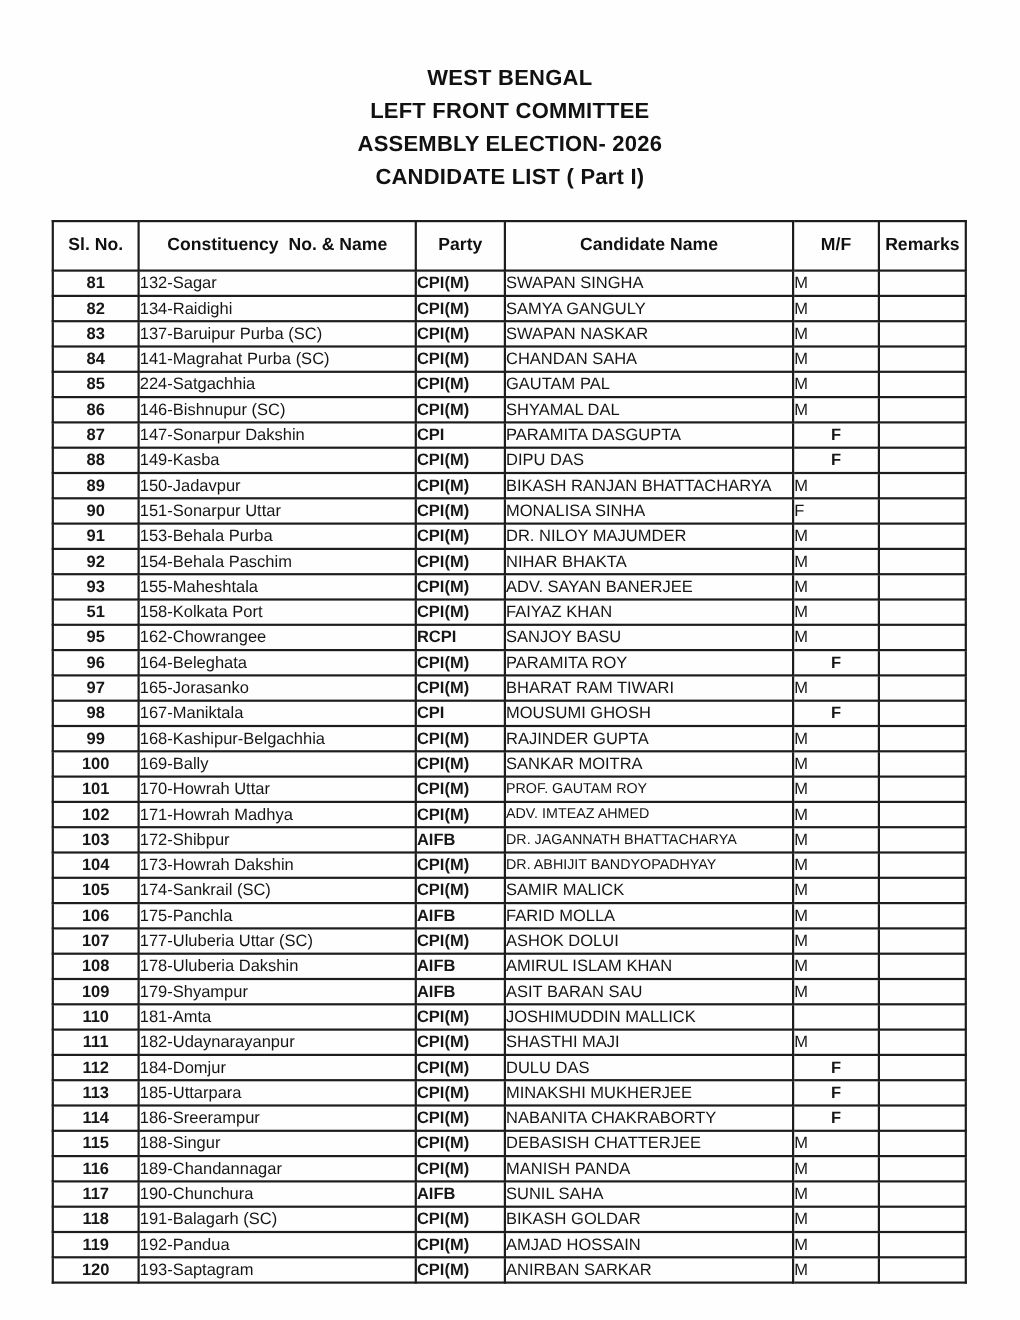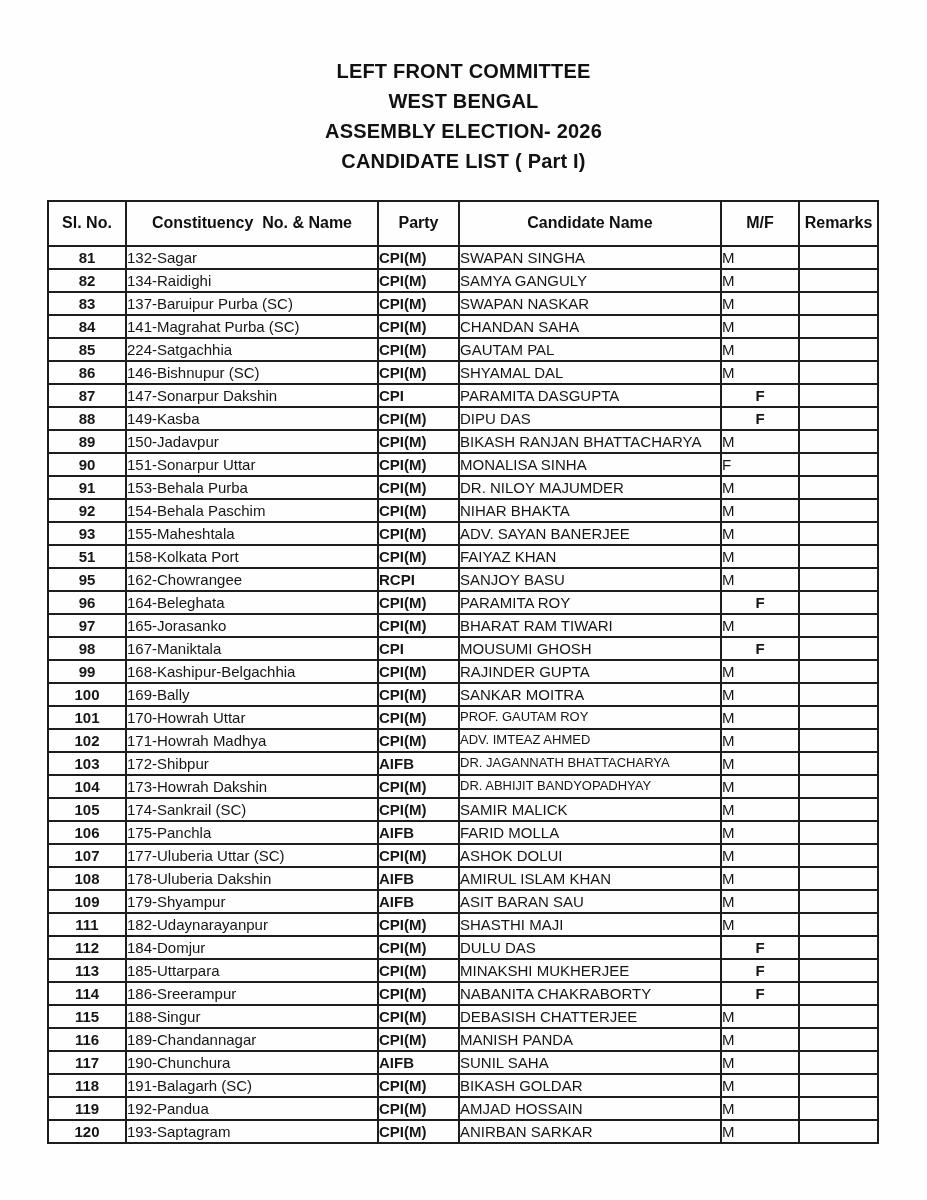--- a/index.html
+++ b/index.html
@@ -55,22 +55,22 @@
   .c-party{padding-left:6px;font-weight:bold;}
   .c-name{padding-left:7px;}
   .c-name.name-small{font-size:13px;margin-left:23px;}
   .c-mf{padding-left:8px;}
   .c-mf.mf-center{text-align:center;font-weight:bold;padding-left:0;}
 </style>
 </head>
 <body>
 
 <div class="title-block">
+  <div>WEST BENGAL</div>
   <div>LEFT FRONT COMMITTEE</div>
-  <div>WEST BENGAL</div>
   <div>ASSEMBLY ELECTION- 2026</div>
   <div>CANDIDATE LIST ( Part I)</div>
 </div>
 
 <table class="doc-table">
   <colgroup>
     <col style="width:78px">
     <col style="width:252px">
     <col style="width:81px">
     <col style="width:262px">
@@ -314,20 +314,28 @@
   </tr>
       <tr>
     <td class="c-slno">109</td>
     <td class="c-const">179-Shyampur</td>
     <td class="c-party">AIFB</td>
     <td class="c-name">ASIT BARAN SAU</td>
     <td class="c-mf">M</td>
     <td class="c-remarks"></td>
   </tr>
       <tr>
+    <td class="c-slno">110</td>
+    <td class="c-const">181-Amta</td>
+    <td class="c-party">CPI(M)</td>
+    <td class="c-name">JOSHIMUDDIN MALLICK</td>
+    <td class="c-mf"></td>
+    <td class="c-remarks"></td>
+  </tr>
+      <tr>
     <td class="c-slno">111</td>
     <td class="c-const">182-Udaynarayanpur</td>
     <td class="c-party">CPI(M)</td>
     <td class="c-name">SHASTHI MAJI</td>
     <td class="c-mf">M</td>
     <td class="c-remarks"></td>
   </tr>
       <tr>
     <td class="c-slno">112</td>
     <td class="c-const">184-Domjur</td>

